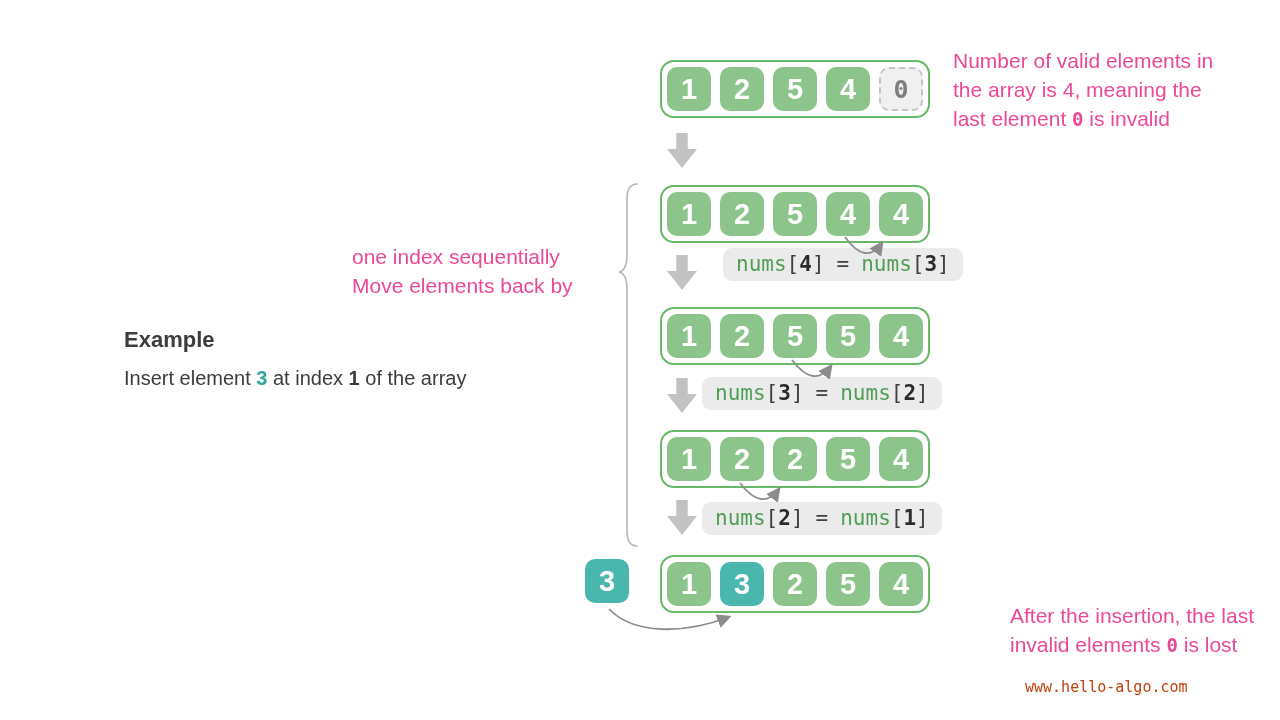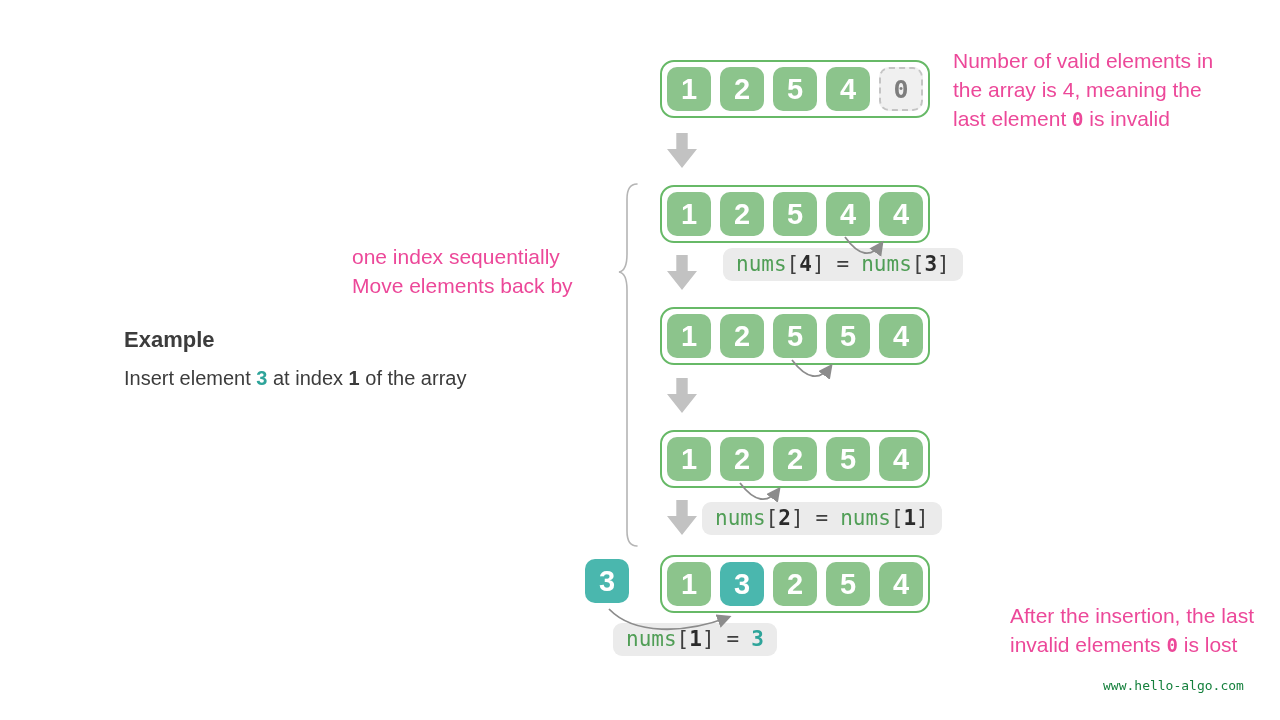--- a/index.html
+++ b/index.html
@@ -45,22 +45,22 @@
   .example-heading{font-size:22px;font-weight:700;line-height:28px;}
   .example-desc{font-size:20px;line-height:27px;margin-top:11px;}
   .val-teal{color:#2ea49a;font-weight:700;}
   .val-bold{font-weight:700;}
   .gray-note{position:absolute;color:#ec4899;font-size:21px;line-height:29px;}
   .note-top{left:953px;top:46px;width:320px;}
   .note-bottom{left:1010px;top:553px;width:320px;margin-top:48px;}
   .move-note{left:352px;top:242px;width:270px;}
   .mono-num{font-family:"DejaVu Sans Mono",monospace;font-weight:700;font-size:19px;}
   .watermark{
-    position:absolute;left:1103px;top:678px;color:#15803d;
-    font-family:"DejaVu Sans Mono",monospace;font-size:13px;
+    position:absolute;left:1025px;top:678px;color:#c2410c;
+    font-family:"DejaVu Sans Mono",monospace;font-size:15px;
   }
   .overlay{position:absolute;left:0;top:0;pointer-events:none;}
 </style>
 </head>
 <body>
 
 <div class="canvas">
 
   <div class="example">
     <div class="example-heading">Example</div>
@@ -120,24 +120,24 @@
     <div class="cell" data-variant="teal">3</div>
     <div class="cell" data-variant="green">2</div>
     <div class="cell" data-variant="green">5</div>
     <div class="cell" data-variant="green">4</div>
   </div>
 
   <div class="cell standalone" data-variant="teal">3</div>
 
   <div class="code-label" style="left:723px;top:248px;"><span class="code-fn">nums</span><span class="code-br">[</span><span class="code-idx">4</span><span class="code-br">]</span><span class="code-eq">=</span><span class="code-fn">nums</span><span class="code-br">[</span><span class="code-idx">3</span><span class="code-br">]</span></div>
 
+  <div class="code-label" style="left:702px;top:377px;"><span class="code-fn">nums</span><span class="code-br">[</span><span class="code-idx">3</span><span class="code-br">]</span><span class="code-eq">=</span><span class="code-fn">nums</span><span class="code-br">[</span><span class="code-idx">2</span><span class="code-br">]</span></div>
 
   <div class="code-label" style="left:702px;top:502px;"><span class="code-fn">nums</span><span class="code-br">[</span><span class="code-idx">2</span><span class="code-br">]</span><span class="code-eq">=</span><span class="code-fn">nums</span><span class="code-br">[</span><span class="code-idx">1</span><span class="code-br">]</span></div>
 
-  <div class="code-label" style="left:613px;top:623px;"><span class="code-fn">nums</span><span class="code-br">[</span><span class="code-idx">1</span><span class="code-br">]</span><span class="code-eq">=</span><span class="code-val-teal">3</span></div>
 
   <div class="down-arrow" style="left:667px;top:133px;"></div>
   <div class="down-arrow" style="left:667px;top:255px;"></div>
   <div class="down-arrow" style="left:667px;top:378px;"></div>
   <div class="down-arrow" style="left:667px;top:500px;"></div>
 
   <svg class="overlay" width="1280" height="720" viewBox="0 0 1280 720">
     <defs>
       <marker id="ah" markerWidth="9" markerHeight="9" refX="6.5" refY="4" orient="auto">
         <path d="M0,0 L8,4 L0,8 z" fill="#8c8c8c"></path>

